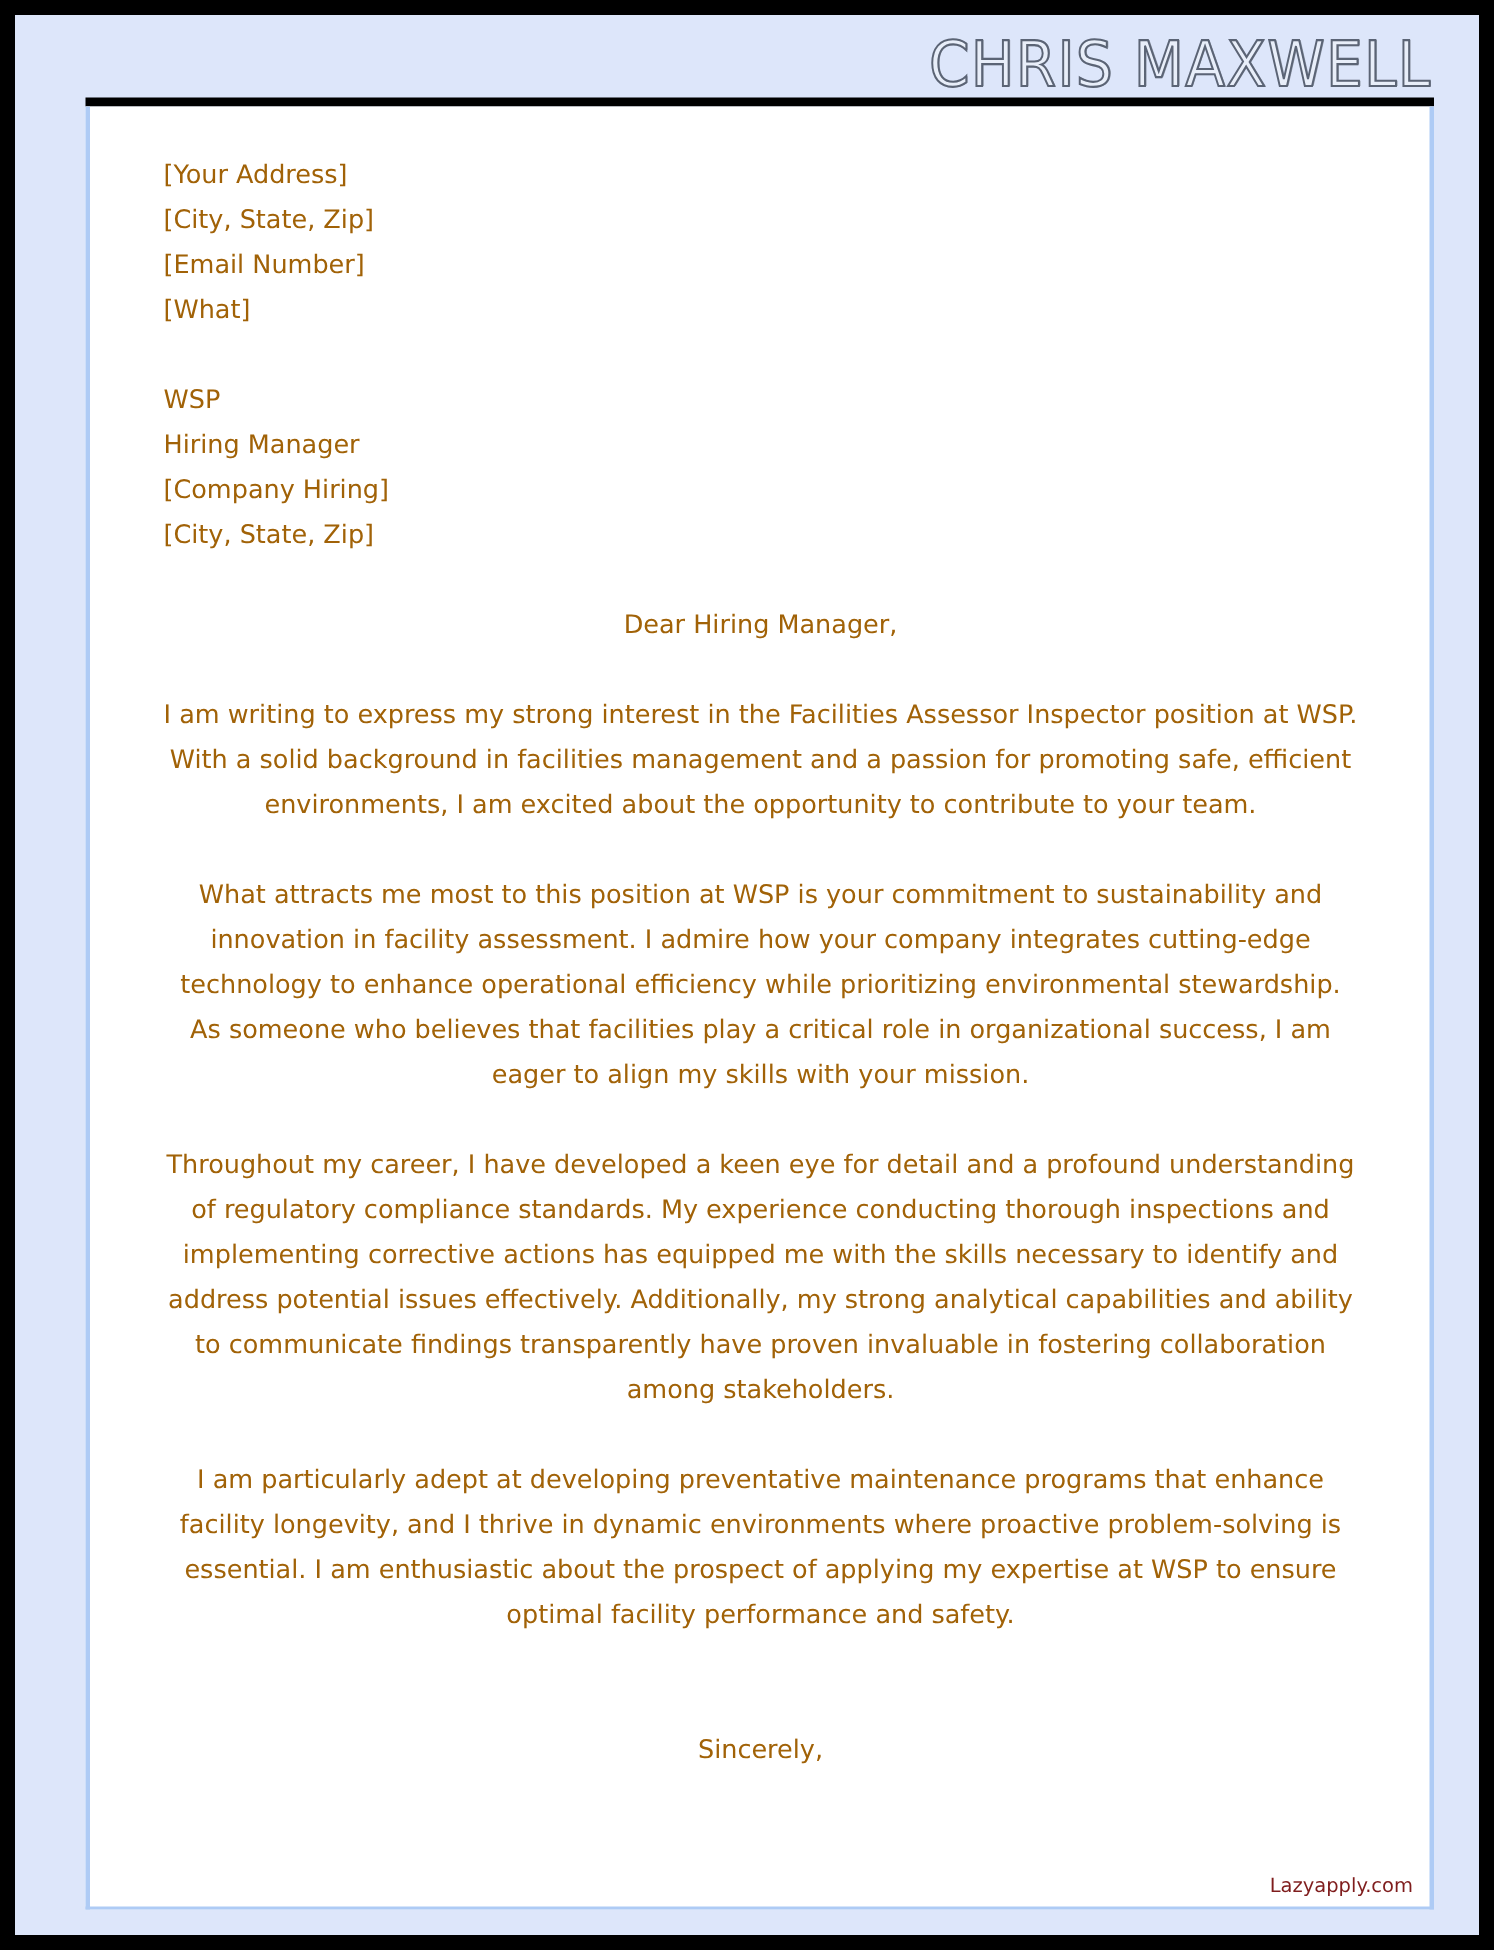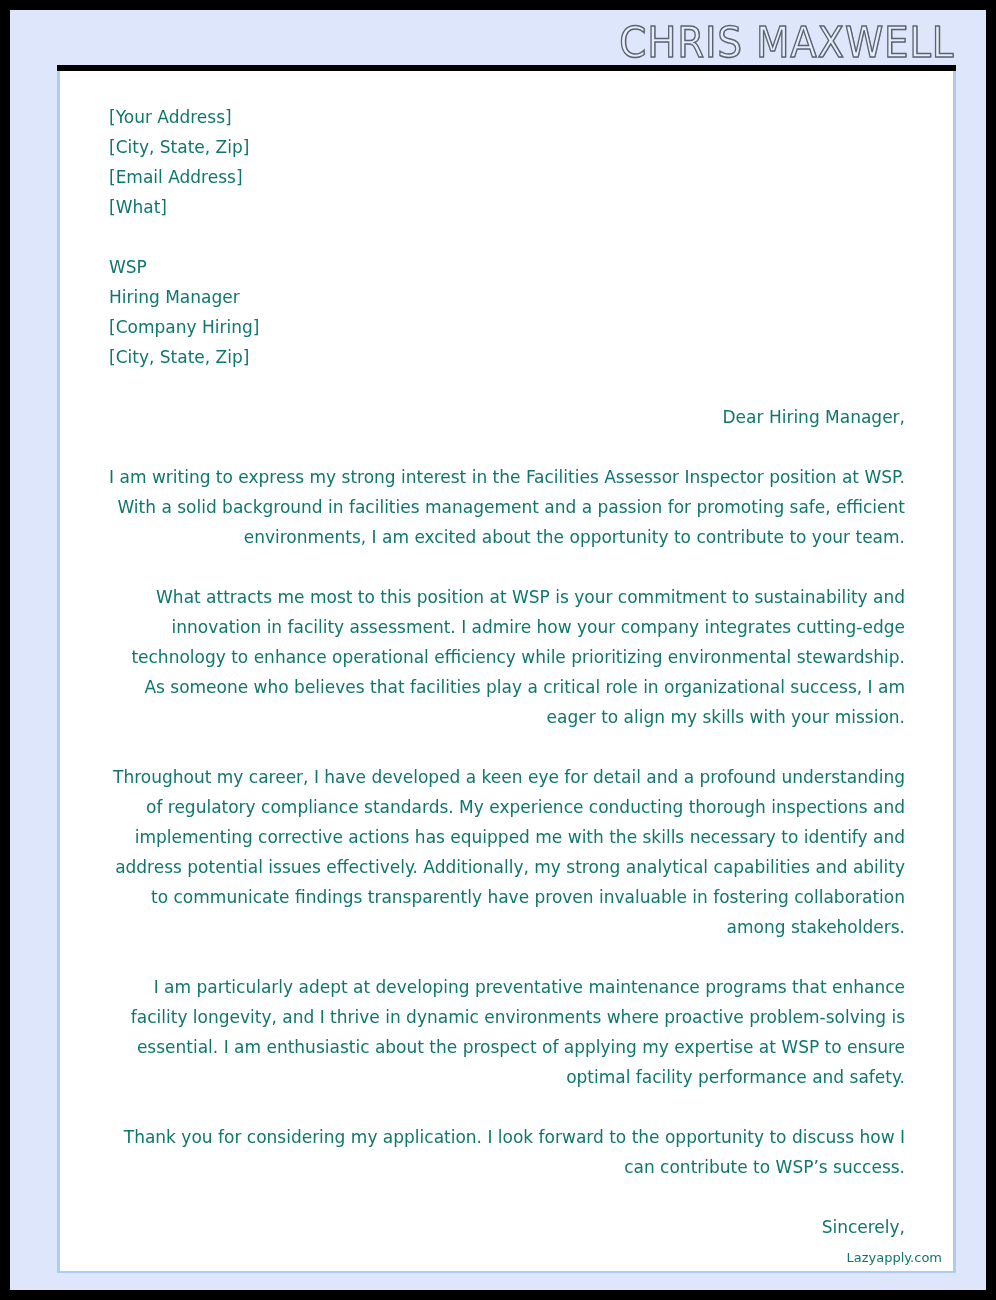--- a/index.html
+++ b/index.html
@@ -77,49 +77,49 @@
   }
 
   .letter-body {
     position: absolute;
     left: 49px;
     top: 31px;
     width: 796px;
     font-family: "DejaVu Sans", sans-serif;
     font-size: 17px;
     line-height: 30px;
-    color: #0f766e;
+    color: #a16207;
   }
 
   .addr-line {
     white-space: nowrap;
   }
 
   .block-gap {
     height: 30px;
   }
 
   .para {
     margin: 0;
-    text-align: right;
+    text-align: center;
   }
 
   .para + .block-gap {
     height: 30px;
   }
 
   
   .watermark {
     position: absolute;
     right: 11px;
     bottom: 5px;
     font-family: "DejaVu Sans", sans-serif;
     font-size: 13px;
     line-height: 16px;
-    color: #0f766e;
+    color: #7f1d1d;
     white-space: nowrap;
   }
 </style>
 </head>
 <body>
 
 <div class="page">
 
   <div class="letterhead">
     <div class="letterhead-name">CHRIS MAXWELL</div>
@@ -127,21 +127,21 @@
 
   <div class="header-rule"></div>
 
   <div class="letter-card">
 
     <div class="letter-body">
 
       <div>
         <div class="addr-line">[Your Address]</div>
         <div class="addr-line">[City, State, Zip]</div>
-        <div class="addr-line">[Email Address]</div>
+        <div class="addr-line">[Email Number]</div>
         <div class="addr-line">[What]</div>
       </div>
 
       <div class="block-gap"></div>
 
       <div>
         <div class="addr-line">WSP</div>
         <div class="addr-line">Hiring Manager</div>
         <div class="addr-line">[Company Hiring]</div>
         <div class="addr-line">[City, State, Zip]</div>
@@ -162,21 +162,20 @@
       <div class="block-gap"></div>
 
       <p class="para">Throughout my career, I have developed a keen eye for detail and a profound understanding of regulatory compliance standards. My experience conducting thorough inspections and implementing corrective actions has equipped me with the skills necessary to identify and address potential issues effectively. Additionally, my strong analytical capabilities and ability to communicate findings transparently have proven invaluable in fostering collaboration among stakeholders.</p>
 
       <div class="block-gap"></div>
 
       <p class="para">I am particularly adept at developing preventative maintenance programs that enhance facility longevity, and I thrive in dynamic environments where proactive problem-solving is essential. I am enthusiastic about the prospect of applying my expertise at WSP to ensure optimal facility performance and safety.</p>
 
       <div class="block-gap"></div>
 
-      <p class="para">Thank you for considering my application. I look forward to the opportunity to discuss how I can contribute to WSP’s success.</p>
 
       <div class="block-gap"></div>
 
       <p class="para">Sincerely,</p>
 
     </div>
 
     <div class="watermark">Lazyapply.com</div>
 
   </div>

